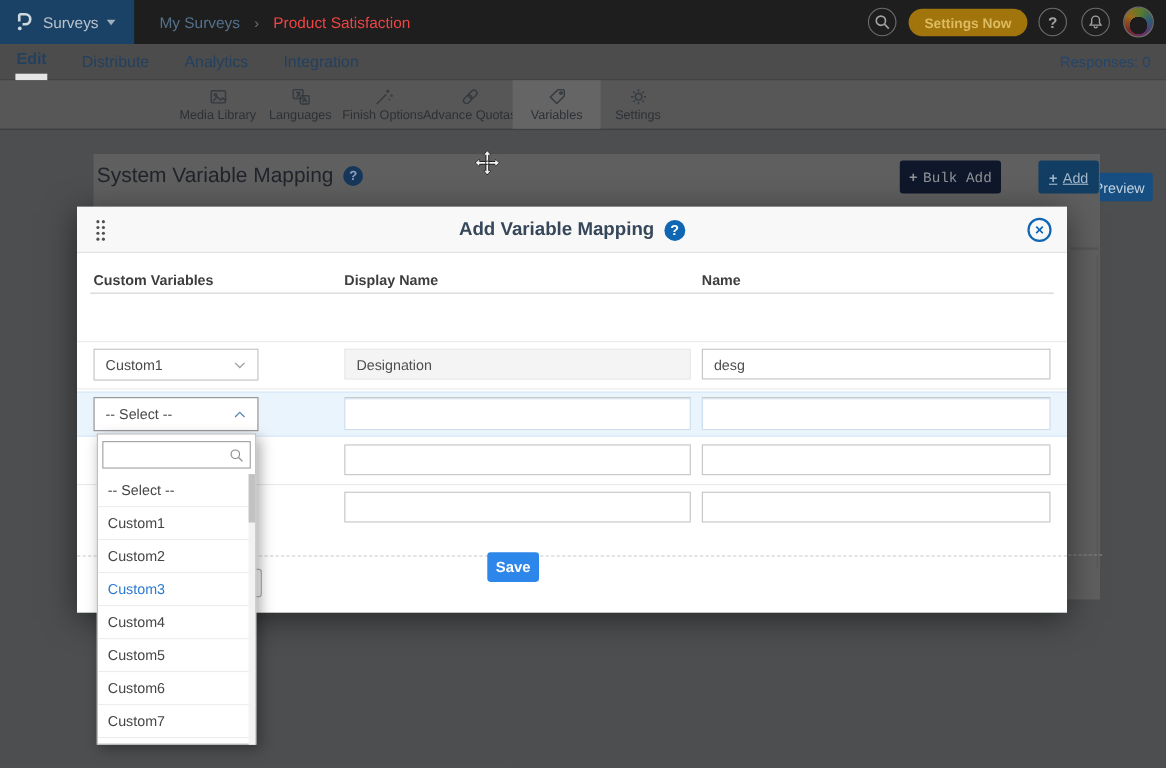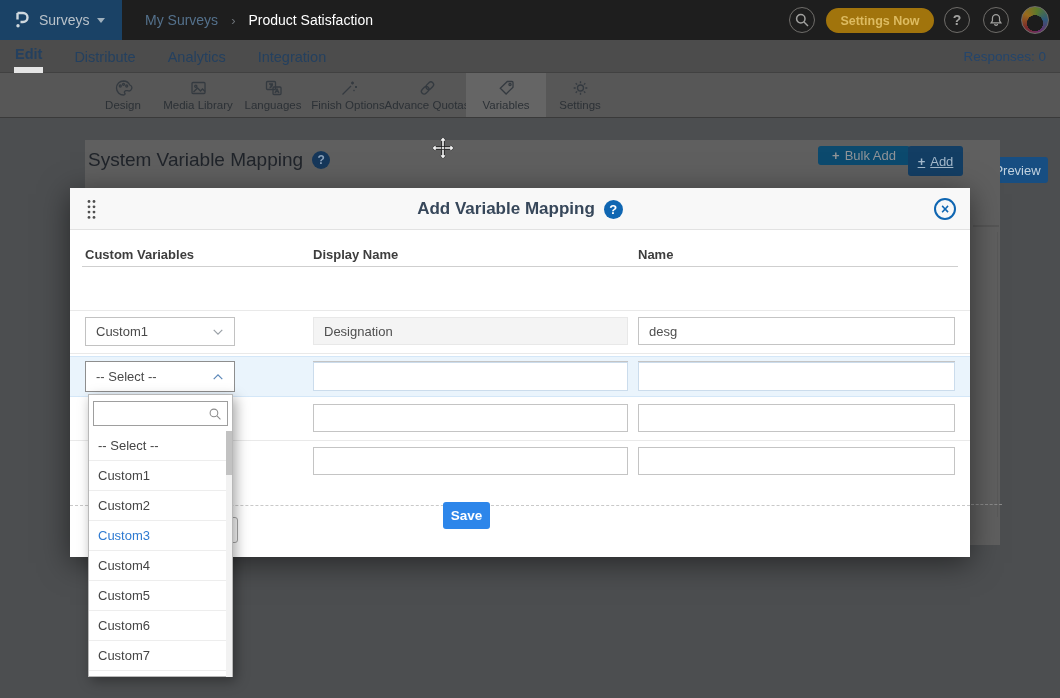--- a/index.html
+++ b/index.html
@@ -8,21 +8,21 @@
   .stage { position:relative; width:1060px; height:698px; overflow:hidden; }
 
   
   .top-header { position:absolute; left:0; top:0; width:1060px; height:40px; background:#1e1e1e; }
   .logo-block { position:absolute; left:0; top:0; width:122px; height:40px; background:#1a4266; display:flex; align-items:center; gap:7px; padding-left:12px; cursor:pointer; }
   .product-name { color:#b9c2ca; font-size:14px; }
   .caret-down { width:0; height:0; border-left:4px solid transparent; border-right:4px solid transparent; border-top:5px solid #9fb0bd; }
   .breadcrumb { position:absolute; left:145px; top:0; height:40px; display:flex; align-items:center; gap:13px; font-size:14px; }
   .crumb-parent { color:#54718c; cursor:pointer; }
   .crumb-sep { color:#6e7378; font-size:13px; }
-  .crumb-current { color:#ffffff; }
+  .crumb-current { color:#ef4444; }
   .hdr-circle { position:absolute; top:7px; width:26px; height:26px; border:1px solid #6f6d6a; border-radius:50%; display:flex; align-items:center; justify-content:center; color:#a2a2a0; cursor:pointer; }
   .upgrade-btn { position:absolute; left:826px; top:8px; width:108px; height:25px; background:#a1740c; border:none; border-radius:13px; color:#ddbb60; font-weight:bold; font-size:12.5px; cursor:pointer; font-family:inherit; }
   .avatar { position:absolute; left:1021px; top:6px; width:28px; height:28px; border-radius:50%; border:1px solid #6f6d6a; background:
       radial-gradient(circle at 50% 62%, #1c1c1c 38%, transparent 39%),
       conic-gradient(from 230deg, #7a2a2a, #9a6b1d, #5a7a2d, #2d5a7a, #6a2d6a, #7a2a2a); cursor:pointer; }
 
   .sub-nav { position:absolute; left:0; top:40px; width:1060px; height:33px; background:#4c4c4c; border-bottom:1px solid #414141; display:flex; align-items:center; padding-left:14px; }
   .nav-item { color:#24405f; font-size:14.5px; margin-right:30px; padding:6px 1px 5px; cursor:pointer; }
   .nav-item.active { font-weight:bold; border-bottom:6px solid #e5e5e5; }
   .responses { position:absolute; right:14px; top:0; height:33px; display:flex; align-items:center; color:#24456b; font-size:13.5px; }
@@ -34,22 +34,22 @@
   .tool-label { font-size:11.5px; color:#2c3136; white-space:nowrap; }
   .url-box { position:absolute; left:728px; top:85px; width:227px; height:23px; background:#9b9b9b; border-radius:2px; display:flex; align-items:center; padding:0 6px 0 9px; cursor:text; }
   .url-text { flex:1; font-size:13px; color:#1d1d1d; white-space:nowrap; overflow:hidden; }
   .preview-btn { position:absolute; left:966px; top:84px; width:82px; height:26px; background:#174e82; border:none; border-radius:3px; color:#c2d2df; font-size:13px; display:flex; align-items:center; justify-content:center; gap:6px; cursor:pointer; font-family:inherit; }
   .preview-btn svg { stroke:#c2d2df; fill:none; stroke-width:1.2; }
 
   .content-card { position:absolute; left:85px; top:140px; width:915px; height:405px; background:#5f5f5f; }
   .page-title-wrap { position:absolute; left:88px; top:149px; display:flex; align-items:center; gap:9px; }
   .page-title { font-size:19px; color:#20242a; }
   .help-dot-dim { width:18px; height:18px; border-radius:50%; background:#16375a; color:#8aa1ba; font-size:12px; font-weight:bold; display:flex; align-items:center; justify-content:center; cursor:pointer; }
-  .bulk-add-btn { position:absolute; left:818px; top:146px; width:92px; height:19px; background:#0c4a6e; border:none; border-radius:3px; color:#909498; font-size:13px; cursor:pointer; font-family:Liberation Sans, sans-serif; }
-  .add-btn { position:absolute; left:908px; top:146px; width:55px; height:30px; background:#133e64; border:none; border-radius:3px; color:#a3b8cb; font-size:13px; cursor:pointer; font-family:inherit;text-decoration:underline; }
+  .bulk-add-btn { position:absolute; left:818px; top:146px; width:92px; height:30px; background:#0f172a; border:none; border-radius:3px; color:#909498; font-size:13px; cursor:pointer; font-family:Liberation Mono, monospace; }
+  .add-btn { position:absolute; left:944px; top:146px; width:55px; height:30px; background:#133e64; border:none; border-radius:3px; color:#a3b8cb; font-size:13px; cursor:pointer; font-family:inherit;text-decoration:underline; }
   .plus-glyph { font-weight:bold; margin-right:5px; }
   .bg-line1 { position:absolute; left:973px; top:225px; width:26px; height:2px; background:#555; }
   .bg-vline { position:absolute; left:997px; top:232px; width:1px; height:285px; background:#595959; }
   .bg-dash { position:absolute; left:971px; top:504px; width:31px; border-top:1px dashed #8a8a8a; }
 
   .cursor-icon { position:absolute; left:431px; top:136px; }
 
   
   .modal { position:absolute; left:70px; top:188px; width:900px; height:369px; background:#fff; box-shadow:0 6px 28px rgba(0,0,0,.5); }
   .modal-header { position:relative; height:42px; background:#f8f8f8; border-bottom:1px solid #e2e2e2;text-decoration:underline; }
@@ -133,29 +133,20 @@
 
   <div class="sub-nav">
     <span class="nav-item active">Edit</span>
     <span class="nav-item">Distribute</span>
     <span class="nav-item">Analytics</span>
     <span class="nav-item">Integration</span>
     <span class="responses">Responses: 0</span>
   </div>
 
   <div class="icon-toolbar">
-    <div class="tool-item" style="left:83px;">
-      <svg width="19" height="18" viewBox="0 0 18 18">
-        <path d="M9 2a7 7 0 1 0 0 14c1.6 0 1.9-1.1 1.2-2-.8-1 .1-2.3 1.4-2.3h1.6A3 3 0 0 0 15.3 6 7 7 0 0 0 9 2z"></path>
-        <circle cx="5.8" cy="7" r="1"></circle>
-          <circle cx="9" cy="5.3" r="1"></circle>
-          <circle cx="12.2" cy="7" r="1"></circle>
-      </svg>
-      <span class="tool-label">Design</span>
-    </div>
     <div class="tool-item" style="left:158px;">
       <svg width="19" height="18" viewBox="0 0 18 18">
         <rect x="2.5" y="3.5" width="13" height="11" rx="1"></rect>
         <circle cx="6.3" cy="7.2" r="1.1"></circle>
           <path d="M4 13l4-4 3 3 2-2 2.5 2.5"></path>
       </svg>
       <span class="tool-label">Media Library</span>
     </div>
     <div class="tool-item" style="left:233px;">
       <svg width="19" height="18" viewBox="0 0 18 18">

